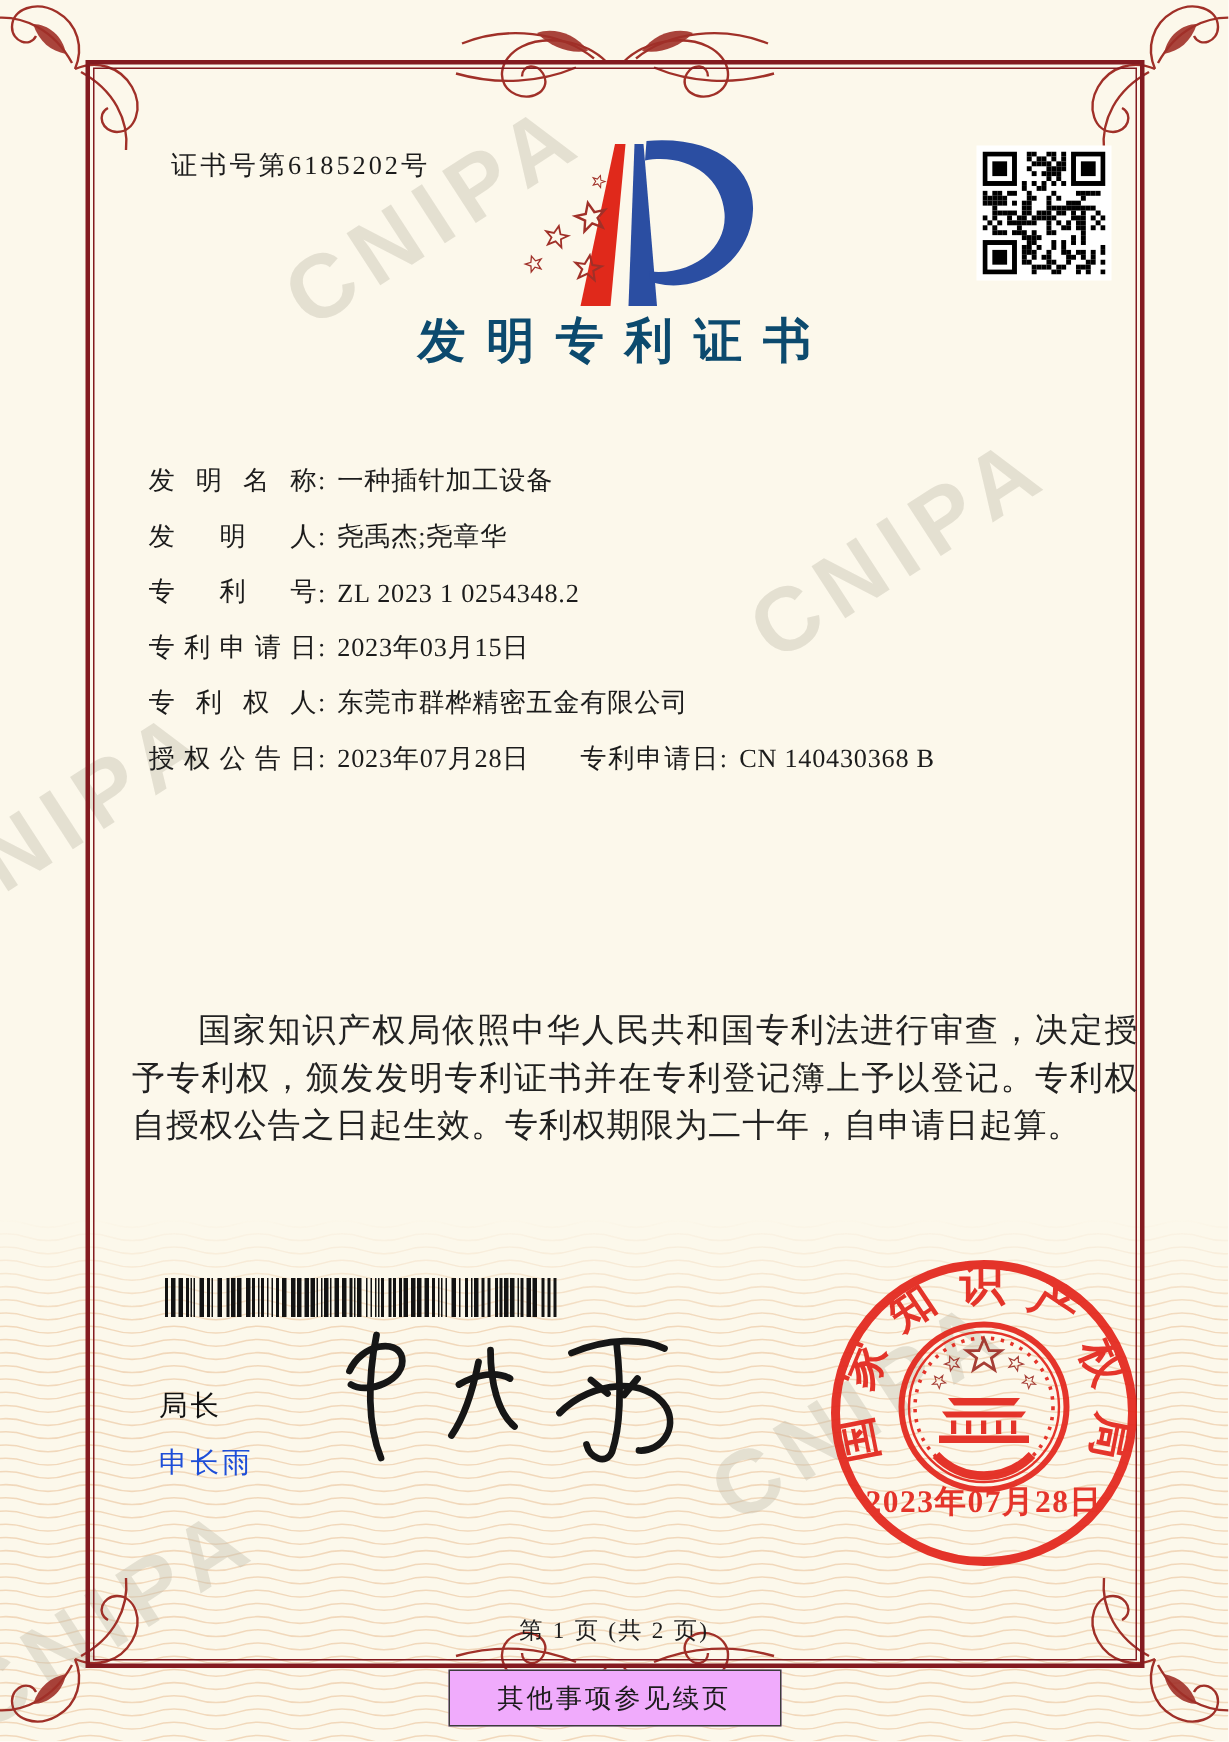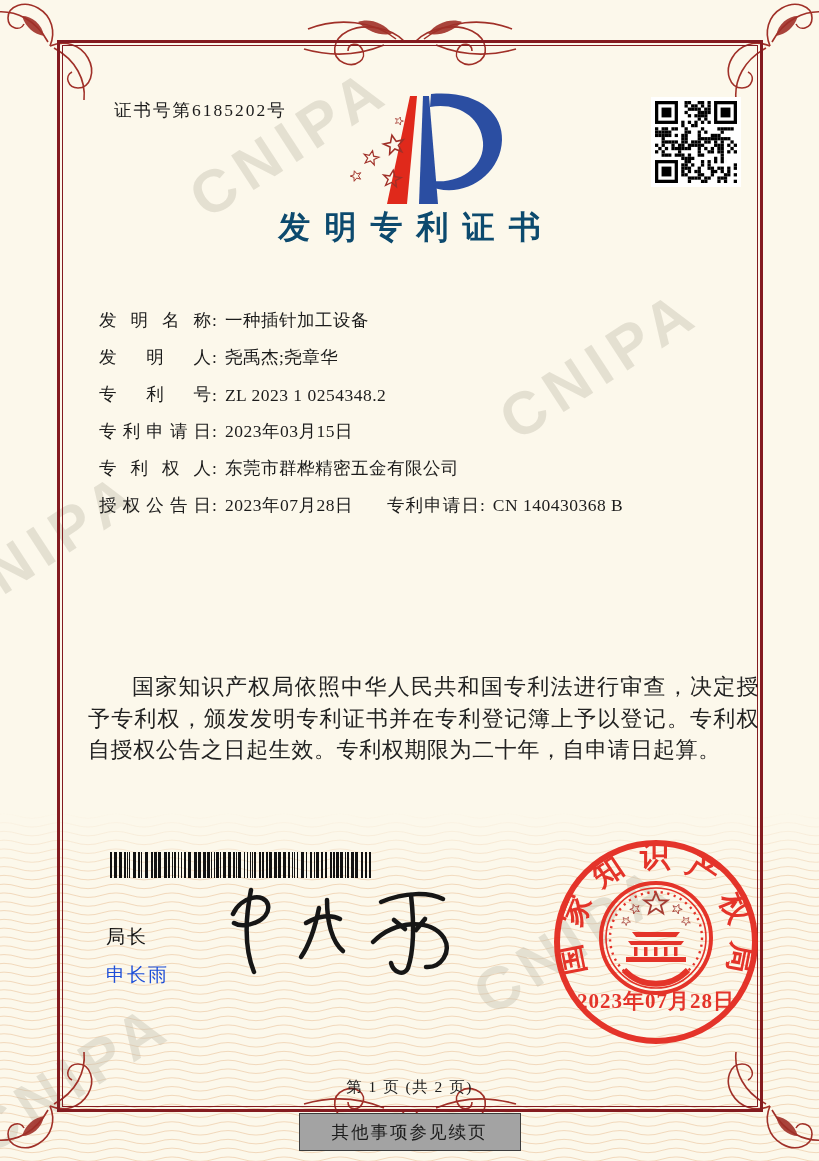--- a/index.html
+++ b/index.html
@@ -77,21 +77,21 @@
   .signature path{fill:none;stroke:#161616;stroke-width:4.5;stroke-linecap:round;stroke-linejoin:round;}
 
   .seal{position:absolute;left:546px;top:836px;width:220px;height:216px;z-index:4;opacity:.93;}
   .seal .rl{fill:none;stroke:var(--seal-red);}
   .seal .rf{fill:var(--seal-red);stroke:none;}
   .seal text{fill:var(--seal-red);font-weight:bold;font-family:"Liberation Serif","DejaVu Serif",serif;}
 
   .page-num{position:absolute;left:0;right:0;top:1077px;text-align:center;font-size:15.5px;letter-spacing:1.5px;}
 
   .note-box{position:absolute;left:50%;top:1113px;transform:translateX(-50%);
-            width:222px;height:38px;background:#a3a3a3;border:1.5px solid #3c3c3c;z-index:6;
+            width:222px;height:38px;background:#f0abfc;border:1.5px solid #3c3c3c;z-index:6;
             display:flex;align-items:center;justify-content:center;font-size:17.5px;letter-spacing:2px;}
 </style>
 </head>
 <body>
 
 <div class="page"></div>
 
 <svg id="waves" xmlns="http://www.w3.org/2000/svg">
     <path d="M-10 4.0 q14 -4.5 28 0 t28 0 q14 -4.5 28 0 t28 0 q14 -4.5 28 0 t28 0 q14 -4.5 28 0 t28 0 q14 -4.5 28 0 t28 0 q14 -4.5 28 0 t28 0 q14 -4.5 28 0 t28 0 q14 -4.5 28 0 t28 0 q14 -4.5 28 0 t28 0 q14 -4.5 28 0 t28 0 q14 -4.5 28 0 t28 0 q14 -4.5 28 0 t28 0 q14 -4.5 28 0 t28 0 q14 -4.5 28 0 t28 0 q14 -4.5 28 0 t28 0"></path>
     <path d="M-10 12.8 q14 -4.5 28 0 t28 0 q14 -4.5 28 0 t28 0 q14 -4.5 28 0 t28 0 q14 -4.5 28 0 t28 0 q14 -4.5 28 0 t28 0 q14 -4.5 28 0 t28 0 q14 -4.5 28 0 t28 0 q14 -4.5 28 0 t28 0 q14 -4.5 28 0 t28 0 q14 -4.5 28 0 t28 0 q14 -4.5 28 0 t28 0 q14 -4.5 28 0 t28 0 q14 -4.5 28 0 t28 0 q14 -4.5 28 0 t28 0 q14 -4.5 28 0 t28 0"></path>

